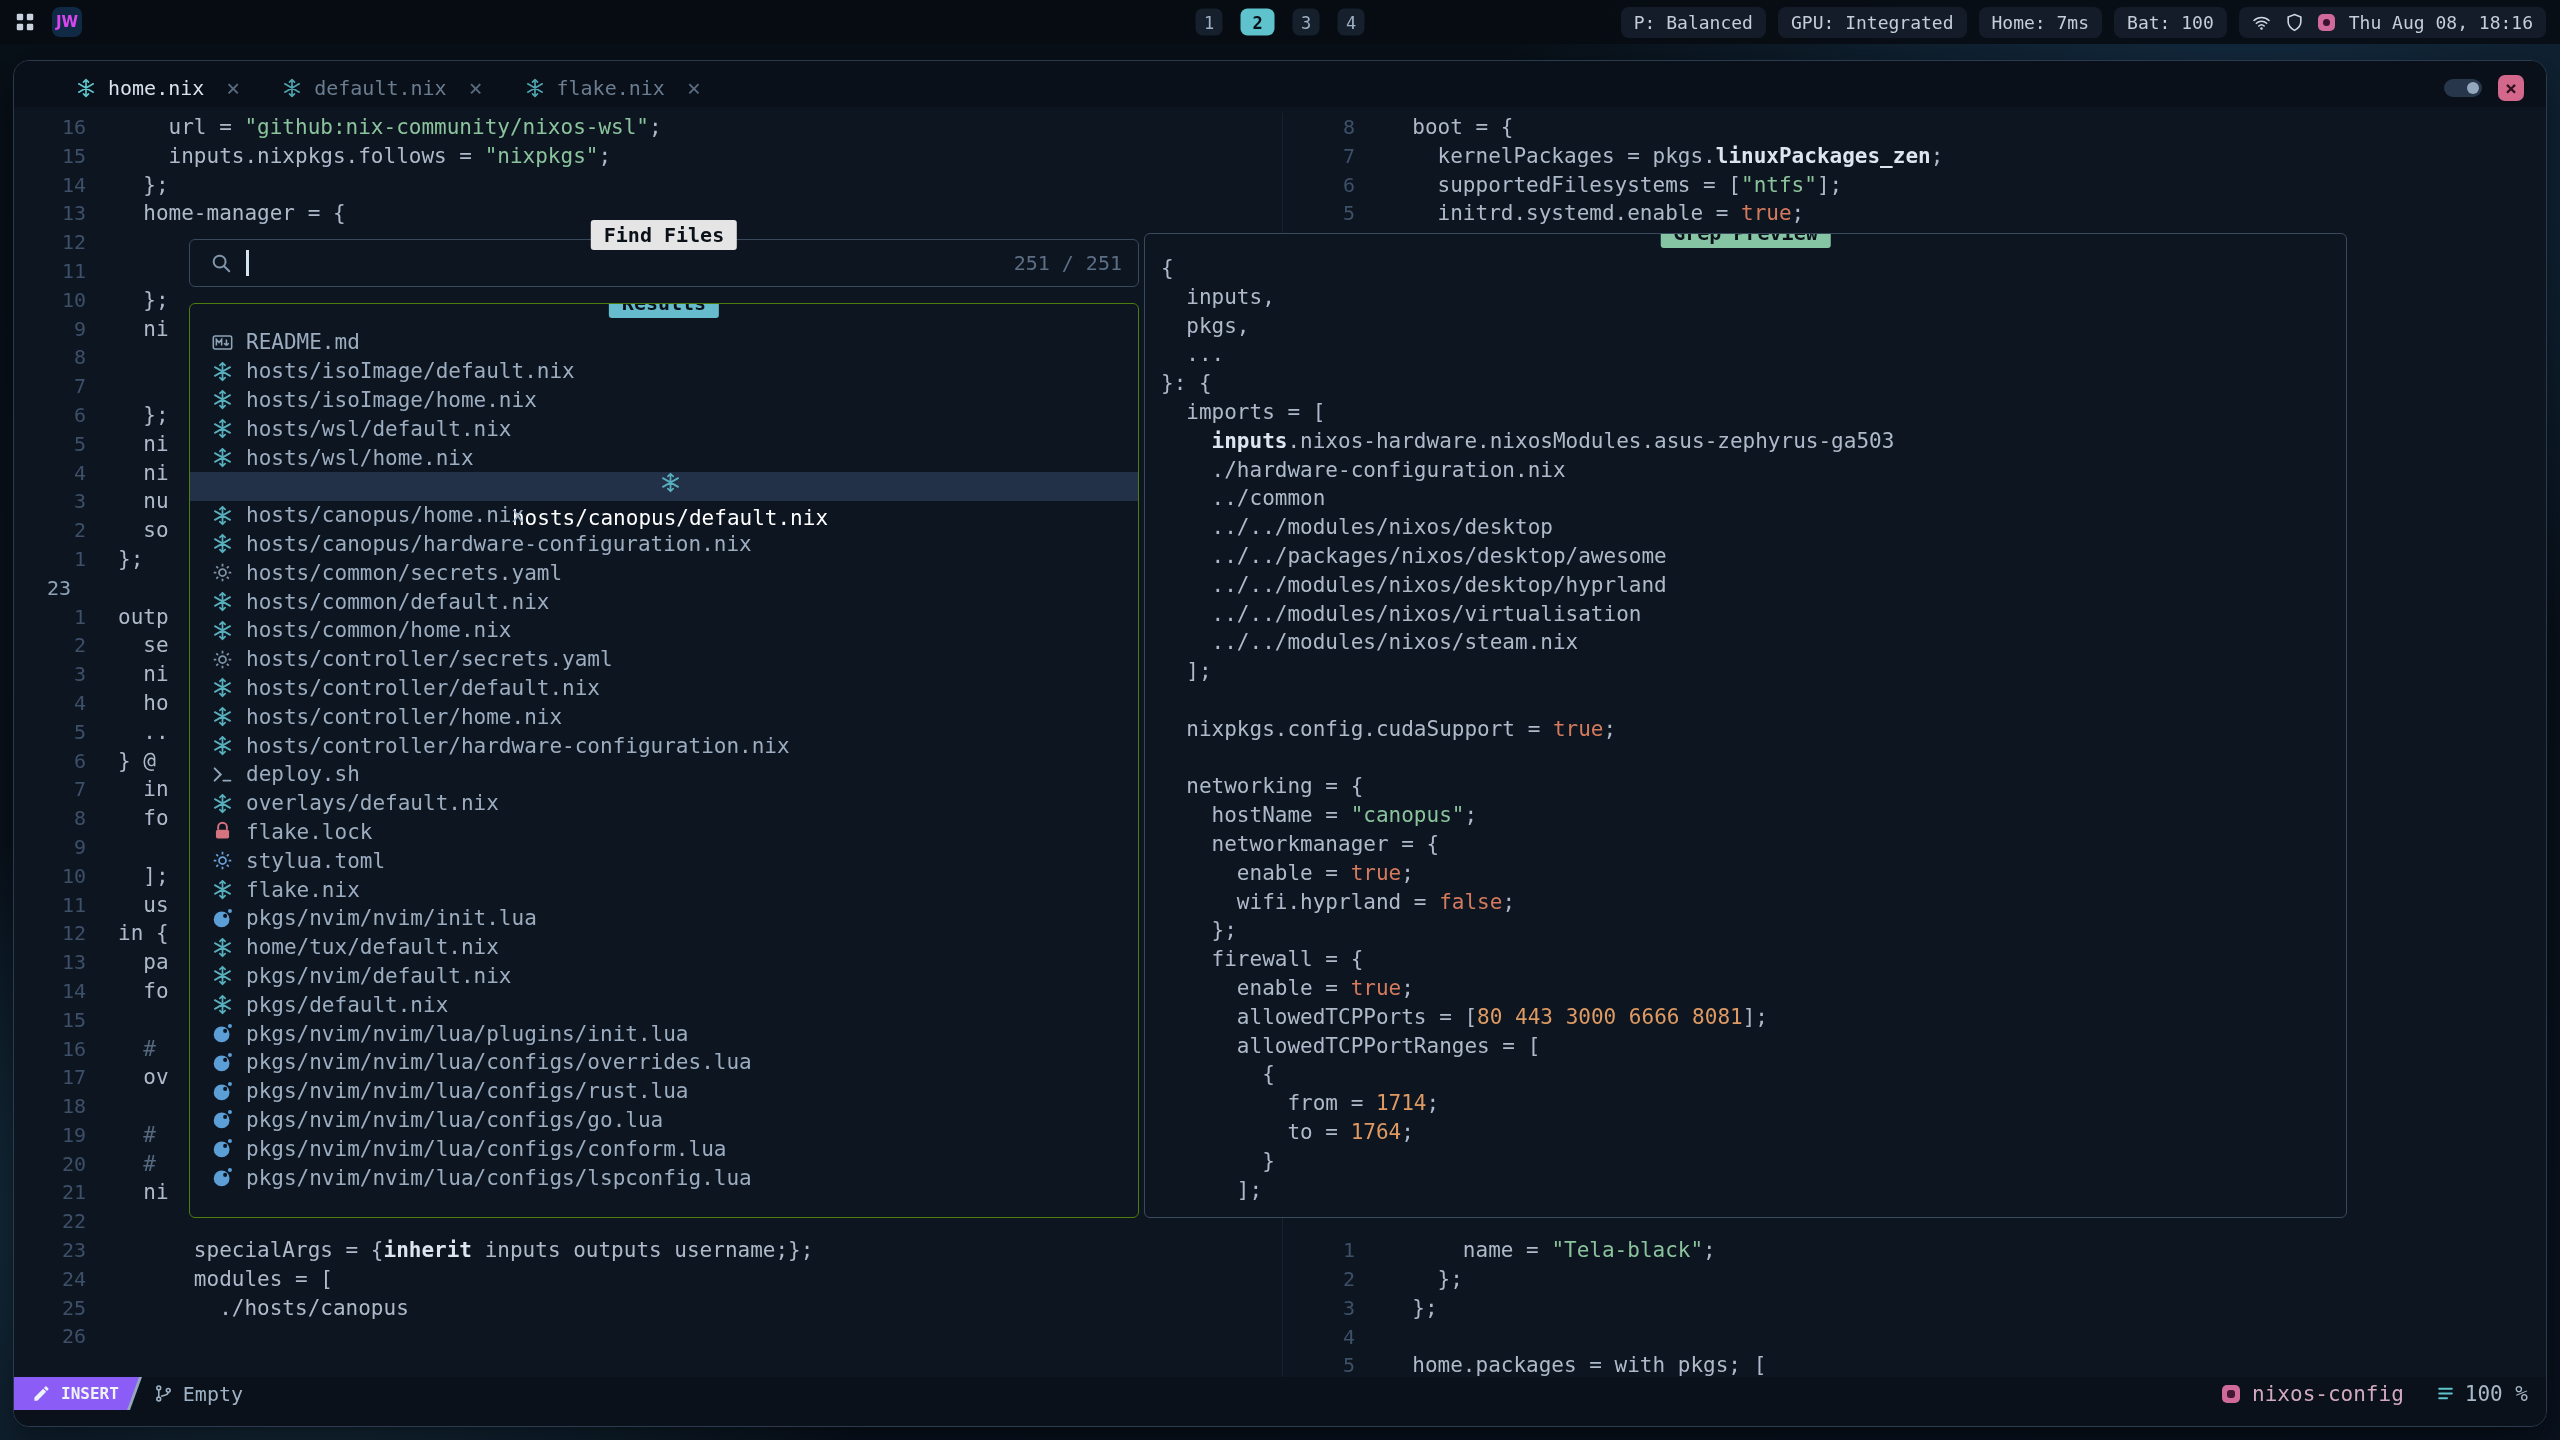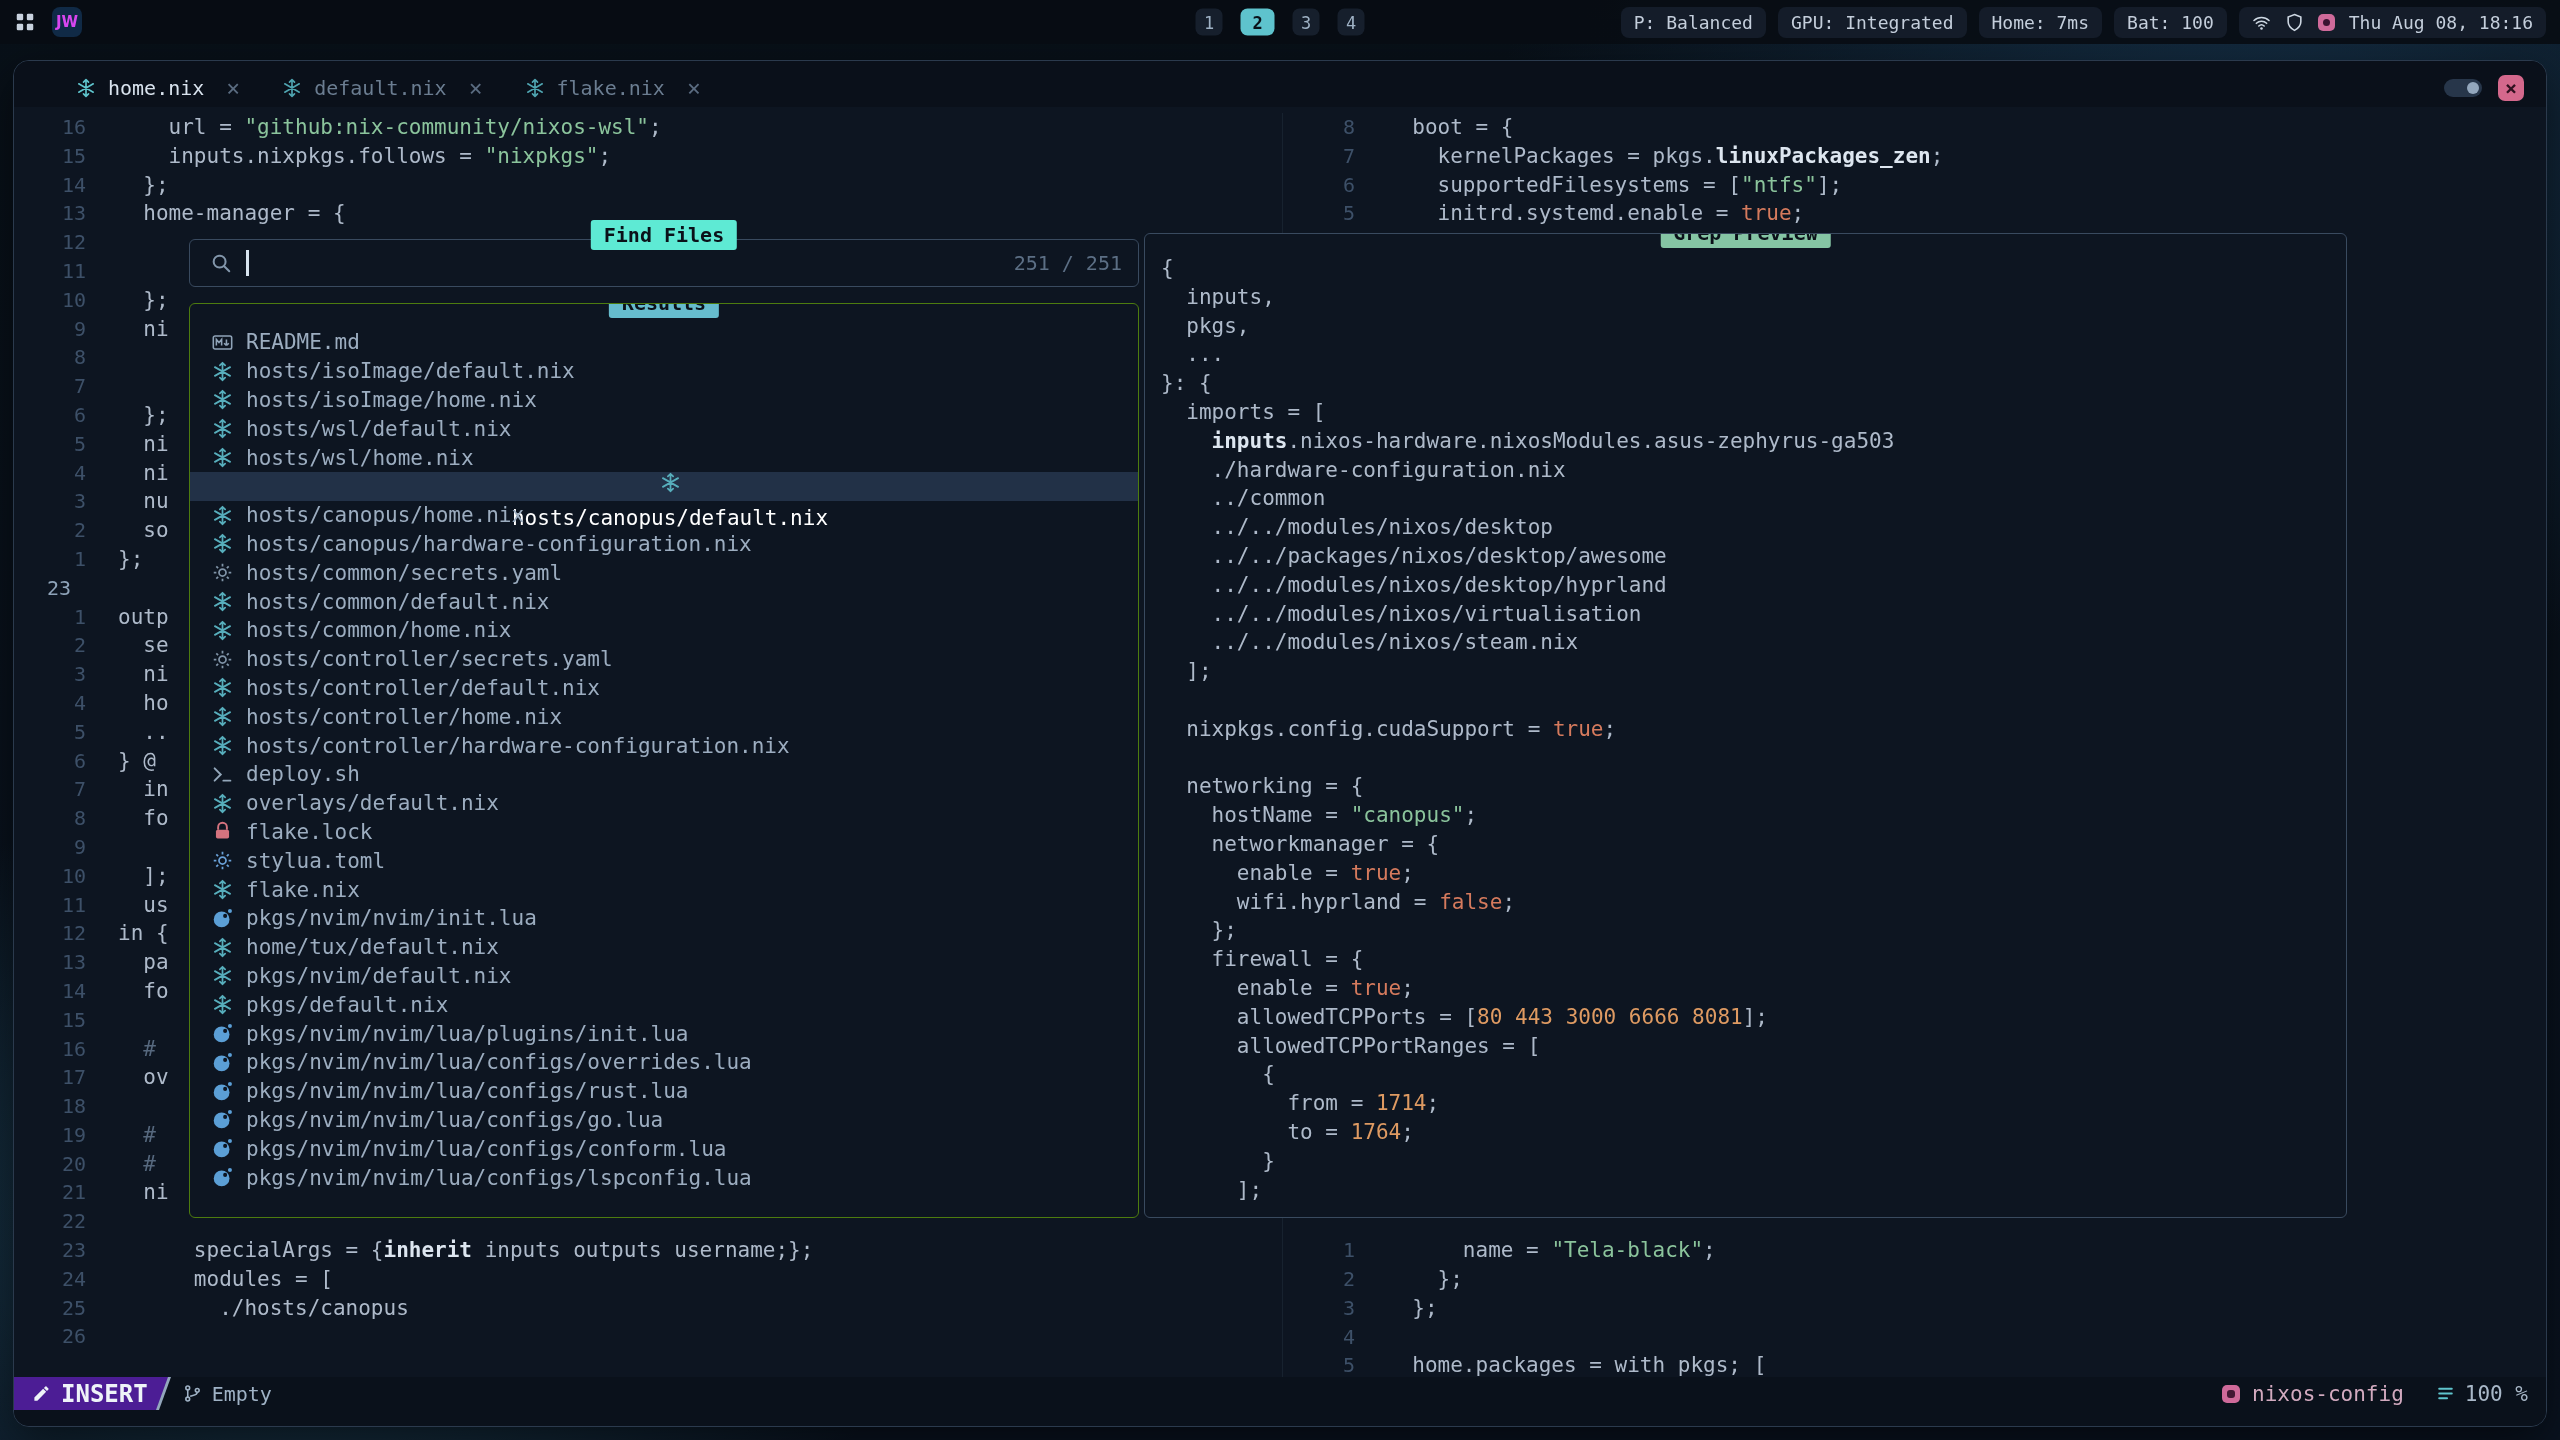--- a/index.html
+++ b/index.html
@@ -81,39 +81,39 @@
     font-size:21px;white-space:pre;}
   .result.selected{background:#223147;color:#ffffff;flex-direction:column;}
   .preview{position:absolute;left:1130px;top:172px;width:1203px;height:985px;border:1px solid #394a5f;
     border-radius:6px;background:#0d1521;z-index:4;padding:20px 0 0 16px;overflow:hidden;}
   .pl{height:28.8px;line-height:28.8px;white-space:pre;color:#aebaca;font-size:21px;}
   .badge{position:absolute;left:50%;transform:translateX(-50%);height:30px;line-height:30px;padding:0 13px;
     font-size:20px;font-weight:bold;color:#0b1119;border-radius:3px;z-index:6;white-space:nowrap;}
   .finder-input .badge{top:-20px;}
   .finder-results .badge{top:-16px;}
   .preview .badge{top:-16px;}
-  .badge-pink{background:#5eead4;}
+  .badge-pink{background:#e5e5e5;}
   .badge-cyan{background:#66bccd;}
   .badge-green{background:#85c5a4;}
 
   
   .fic{display:inline-flex;align-items:center;justify-content:center;width:21px;height:21px;flex:none;}
   .fic svg{width:100%;height:100%;}
   .ic-nix{color:#57aebc;}
   .ic-lua{color:#5b9fd6;}
   .ic-md{color:#8fa3b8;}
   .ic-gear{color:#8094a8;}
   .ic-sh{color:#93a7ba;}
   .ic-lock{color:#d5737f;}
   .ic-toml{color:#6aa1d8;}
 
   
   .statusbar{height:49px;flex:none;background:#0a111b;display:flex;align-items:center;padding:0 18px 16px 0;}
-  .mode-seg{display:flex;align-items:center;gap:10px;background:#4c1d95;color:#eef3f8;font-weight:bold;
-    font-size:24px;height:33px;padding:0 22px 0 18px;
+  .mode-seg{display:flex;align-items:center;gap:10px;background:#8b5cf6;color:#eef3f8;font-weight:bold;
+    font-size:16px;height:33px;padding:0 22px 0 18px;
     clip-path:polygon(0 0,100% 0,calc(100% - 12px) 100%,0 100%);}
   .sic{display:inline-flex;width:19px;height:19px;}
   .sic svg{width:100%;height:100%;}
   .slant{width:3px;height:33px;background:#93a7bd;transform:skewX(-20deg);margin-left:-8px;flex:none;}
   .git-seg{display:flex;align-items:center;gap:10px;color:#9fb2c5;font-size:20px;margin-left:18px;}
   .sb-right{margin-left:auto;display:flex;align-items:center;gap:32px;}
   .proj{display:flex;align-items:center;gap:12px;color:#d2aabf;font-size:21px;}
   .projic{width:18px;height:18px;border-radius:5px;background:#cf6a9a;position:relative;flex:none;}
   .projic::after{content:"";position:absolute;inset:5px;background:#431834;border-radius:3px;}
   .scroll{display:flex;align-items:center;gap:10px;color:#a9b8c8;font-size:21px;}

